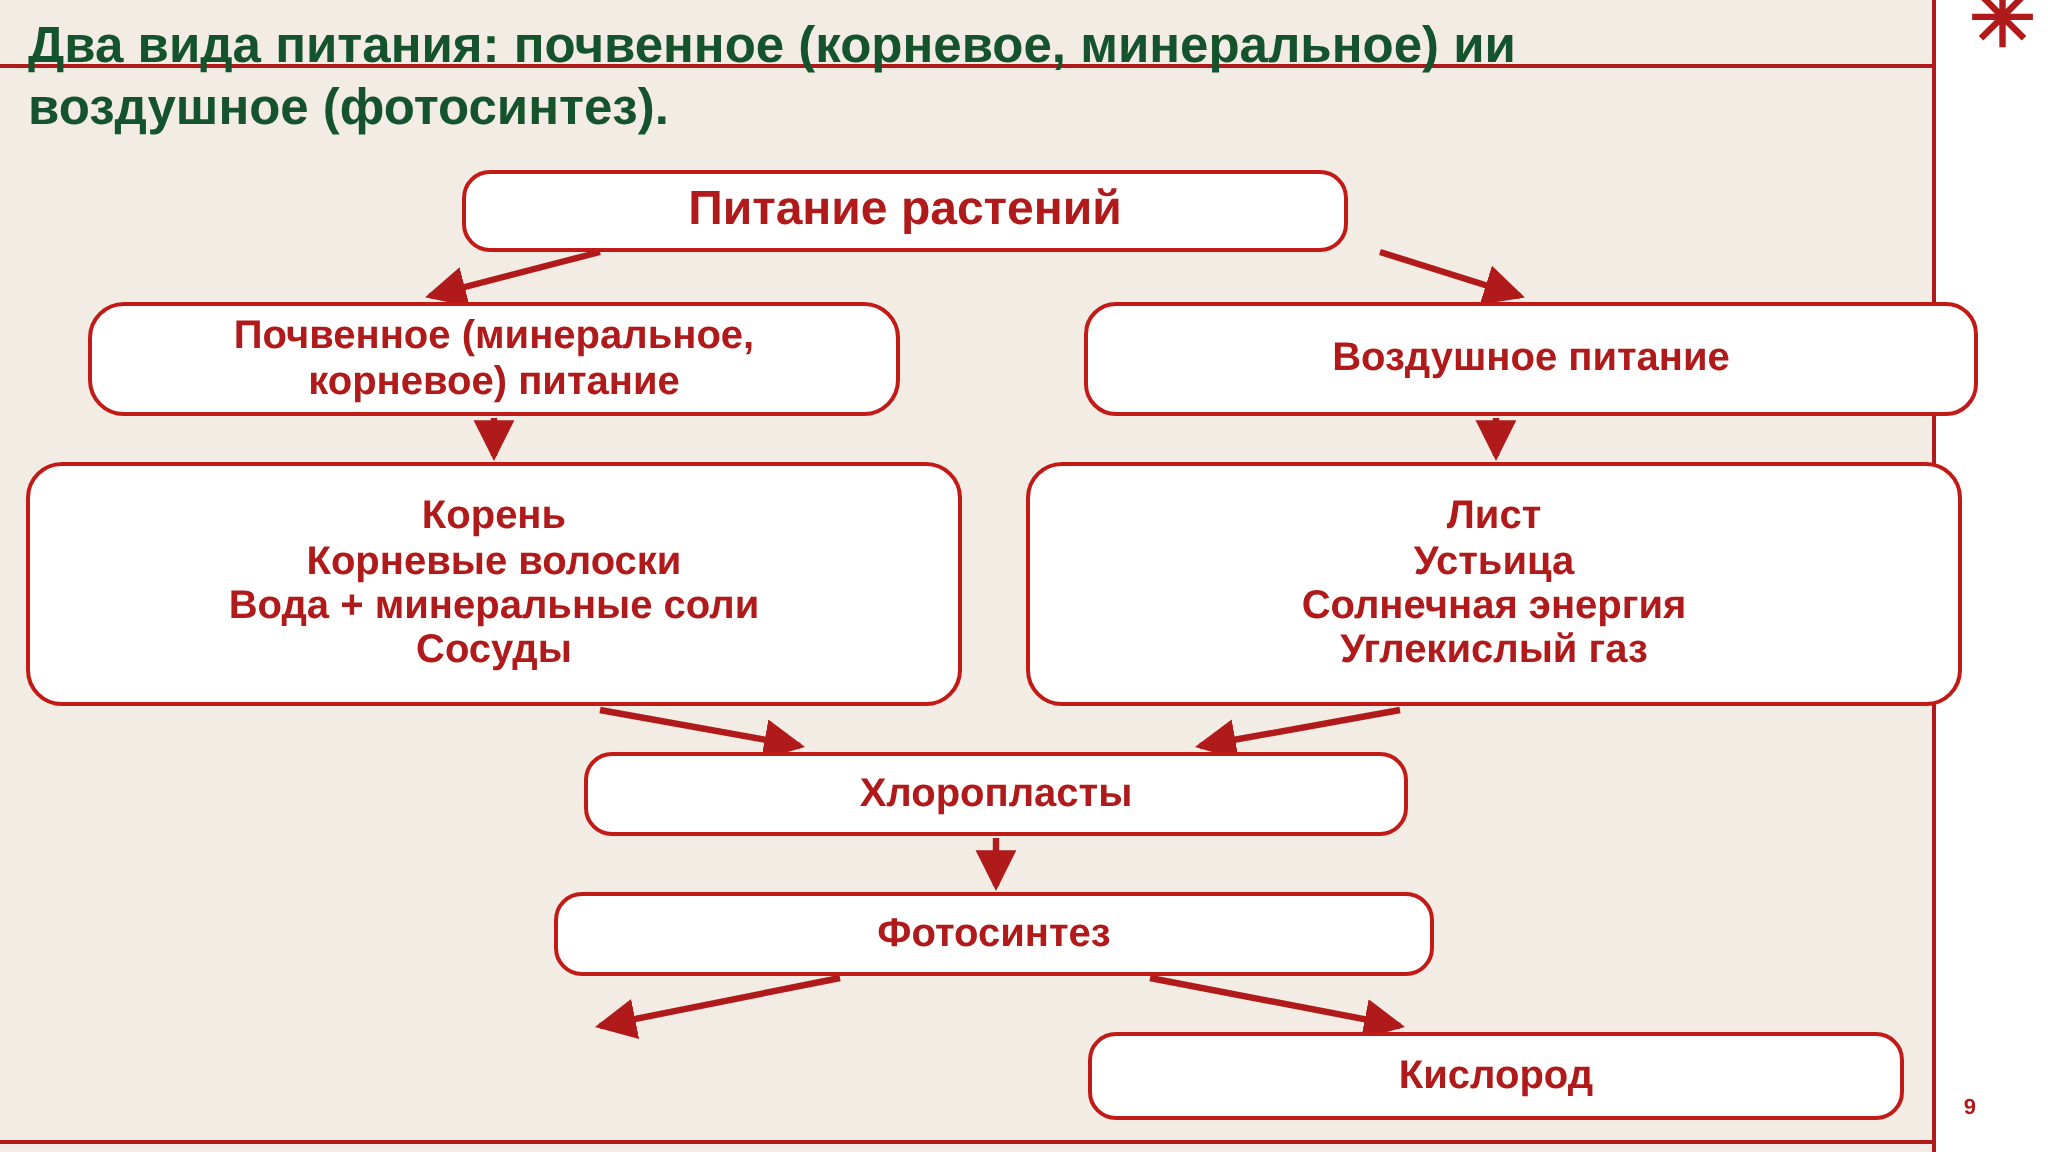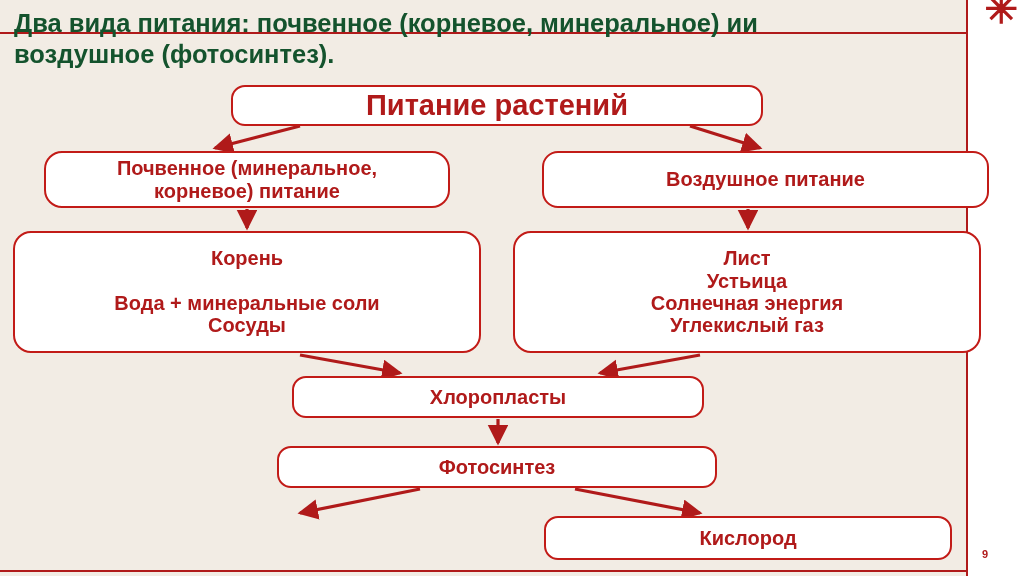--- a/index.html
+++ b/index.html
@@ -93,21 +93,21 @@
     align-items: center;
     justify-content: center;
     text-align: center;
     line-height: 1.12;
     padding: 2px 6px;
   }
   .box.multi {
     border-radius: 18px;
     text-align: center;
   }
-  .b-root       { left: 231px; top: 85px;  width: 532px; height: 41px; font-size: 29px; }
+  .b-root       { left: 231px; top: 85px;  width: 443px; height: 41px; font-size: 24px; }
   .b-soil       { left: 44px;  top: 151px; width: 406px; height: 57px; font-size: 20px; border-radius: 16px;}
   .b-air        { left: 542px; top: 151px; width: 447px; height: 57px; font-size: 20px; border-radius: 16px;}
   .b-root-det   { left: 13px;  top: 231px; width: 468px; height: 122px; font-size: 20px; border-radius: 22px;}
   .b-leaf-det   { left: 513px; top: 231px; width: 468px; height: 122px; font-size: 20px; border-radius: 22px;}
   .b-chloro     { left: 292px; top: 376px; width: 412px; height: 42px; font-size: 20px; }
   .b-photo      { left: 277px; top: 446px; width: 440px; height: 42px; font-size: 20px; }
   .b-organic    { left: 50px;  top: 516px; width: 404px; height: 44px; font-size: 20px; }
   .b-oxygen     { left: 544px; top: 516px; width: 408px; height: 44px; font-size: 20px; }
 
   
@@ -172,21 +172,21 @@
       <span>Почвенное (минеральное,</span><br>
       <span>корневое) питание</span>
     </span>
   </div>
 
   <div class="box b-air">Воздушное питание</div>
 
   <div class="box b-root-det multi">
     <span>
       <span>Корень</span><br>
-      <br>
+      <span>Корневые волоски</span><br>
       <span>Вода + минеральные соли</span><br>
       <span>Сосуды</span>
     </span>
   </div>
 
   <div class="box b-leaf-det multi">
     <span>
       <span>Лист</span><br>
       <span>Устьица</span><br>
       <span>Солнечная энергия</span><br>

